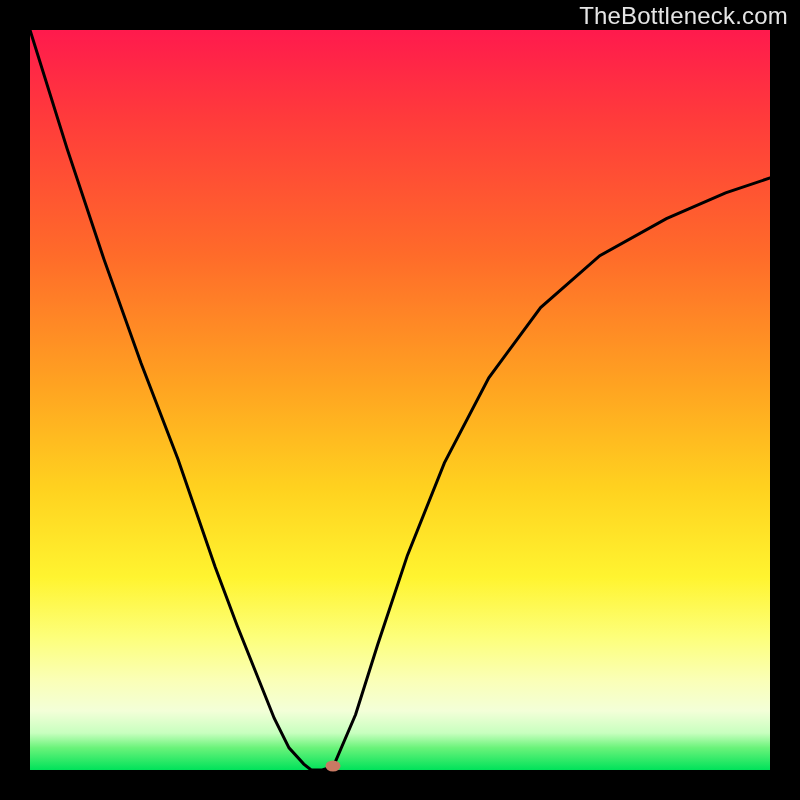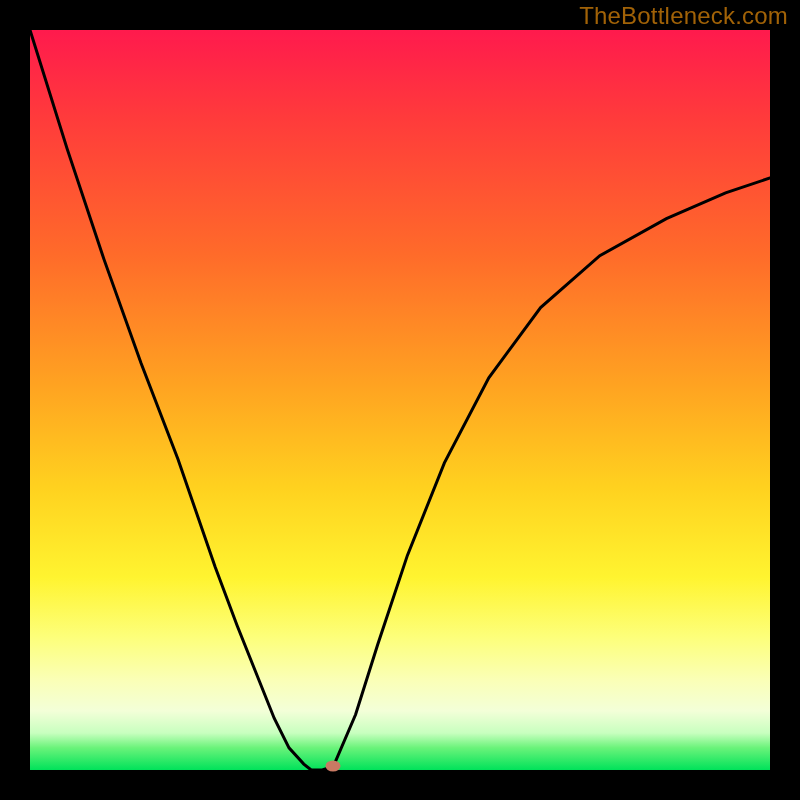--- a/index.html
+++ b/index.html
@@ -16,21 +16,21 @@
     top: 0;
     left: 0;
     width: 800px;
     height: 800px;
     background: #000;
   }
   .watermark {
     position: absolute;
     top: 2px;
     right: 12px;
-    color: #a16207;
+    color: #e5e5e5;
     font-size: 24px;
     font-weight: 400;
     letter-spacing: 0.2px;
     user-select: none;
   }
   .plot {
     position: absolute;
     left: 30px;
     top: 30px;
     width: 740px;

